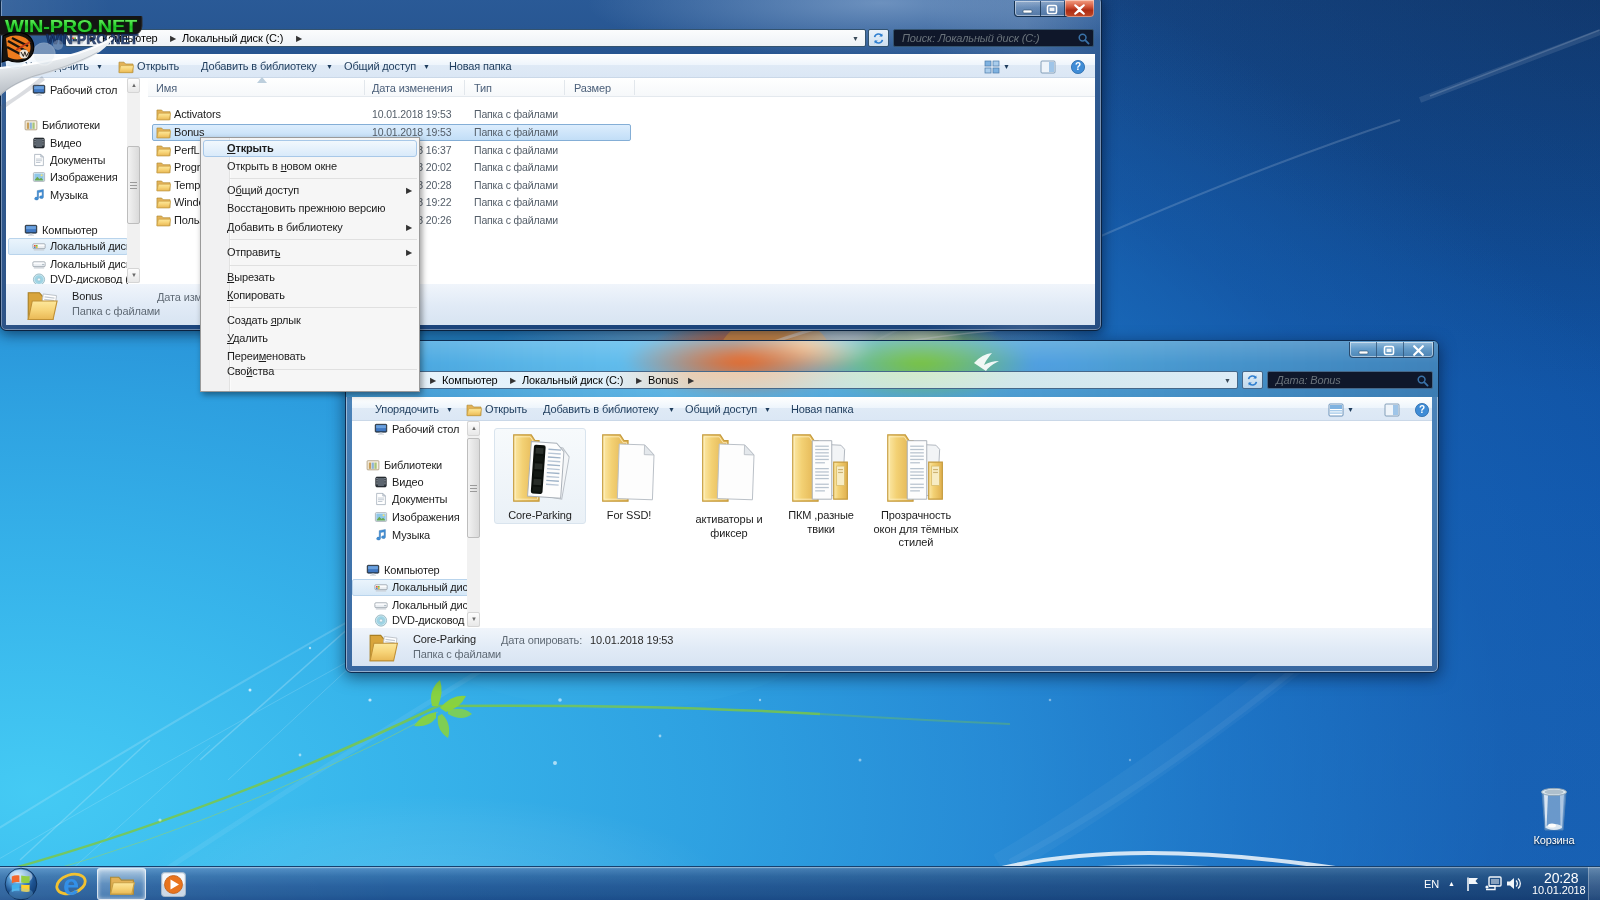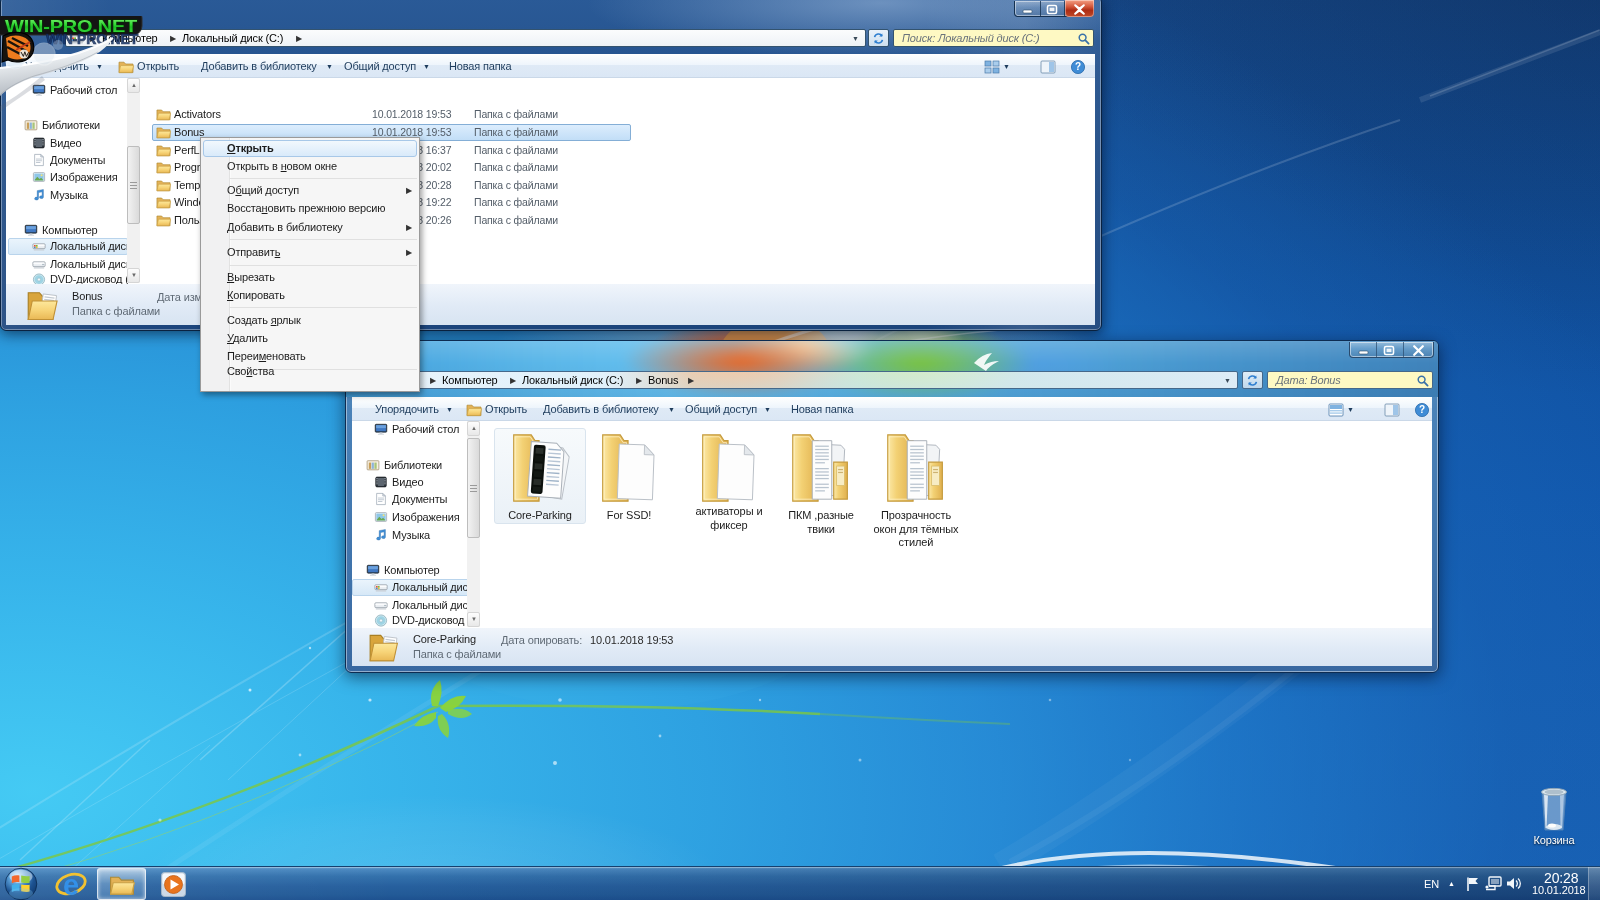--- a/index.html
+++ b/index.html
@@ -8,21 +8,21 @@
 #desk{position:absolute;left:0;top:0;width:1600px;height:900px;
  background:
   radial-gradient(2000px 1180px at 2% 88%, rgba(70,206,246,.97) 0%, rgba(58,188,240,.92) 18%, rgba(50,172,233,.86) 34%, rgba(43,152,224,.78) 48%, rgba(34,130,210,.6) 61%, rgba(27,105,186,.35) 74%, rgba(22,90,170,0) 87%),
   radial-gradient(1150px 700px at 102% -4%, rgba(8,34,72,.34) 0%, rgba(9,40,82,.2) 35%, rgba(12,54,105,0) 62%),
   linear-gradient(180deg, #17498a 0%, #11519f 30%, #1157ac 55%, #155cb0 80%, #175eb2 100%);}
 #deskdark{position:absolute;left:0;top:0;width:1600px;height:900px;
  background:linear-gradient(205deg, rgba(8,28,62,.12) 0%, rgba(8,28,62,0) 22%);}
 .toolbar{position:absolute;background:linear-gradient(#fdfefe 0%,#eef5fc 44%,#dfeaf6 45%,#dbe7f5 100%);border-top:1px solid #fff;border-bottom:1px solid #cad8e8}
 .tbt{color:#1e3c5c;white-space:nowrap}
 .addr{position:absolute;background:#f4f8fb;border:1px solid #33536f;border-radius:2px;}
-.srch{position:absolute;background:#fef9c3;border:1px solid #33536f;border-radius:2px;}
+.srch{position:absolute;background:#0f172a;border:1px solid #33536f;border-radius:2px;}
 .crumb{color:#000;white-space:nowrap}
 .sep7{color:#333}
 .sbitem{position:absolute;white-space:nowrap;color:#1c1c1c}
 .fname{color:#1c1c1c;white-space:nowrap}
 .fmeta{color:#535d68;white-space:nowrap;font-size:10.5px}
 .hdrt{color:#4c607a}
 .mi{position:absolute;left:26px;color:#1c1c1c;white-space:nowrap}
 .msep{position:absolute;left:28px;right:2px;height:1px;background:#e0e0e0}
 .it-label{position:absolute;text-align:center;color:#1c1c1c;line-height:13.5px;font-size:11px;letter-spacing:-0.1px}
 </style>
@@ -399,20 +399,33 @@
       <div class="a" style="left:0;top:190px;width:13px;height:15px;background:linear-gradient(#fdfdfd,#e8e8e8);border:1px solid #d5d5d5;border-radius:2px">
           <span class="a" style="left:3px;top:3px;font-size:6px;color:#6a6a6a">▼</span>
         </div>
       <div class="a" style="left:0;top:68px;width:13px;height:78px;background:linear-gradient(90deg,#f2f2f2,#dadada);border:1px solid #bdbdbd;border-radius:2px">
         <div class="a" style="left:2px;top:35px;width:7px;height:1px;background:#9a9a9a"></div>
           <div class="a" style="left:2px;top:38px;width:7px;height:1px;background:#9a9a9a"></div>
           <div class="a" style="left:2px;top:41px;width:7px;height:1px;background:#9a9a9a"></div>
       </div>
     </div>
 
+    <div class="a" style="left:142px;top:0;width:947px;height:19px;background:linear-gradient(#ffffff,#f6f8fa);border-bottom:1px solid #e4e9ee">
+      <span class="hdrt a" style="left:8px;top:4px">Имя</span>
+      <svg class="a" style="left:108px;top:-1px" width="12" height="6" viewBox="0 0 12 6">
+          <path d="M6,0 L11,6 L1,6 Z" fill="#bdcfdd"></path>
+        </svg>
+      <span class="hdrt a" style="left:224px;top:4px">Дата изменения</span>
+      <span class="hdrt a" style="left:326px;top:4px">Тип</span>
+      <span class="hdrt a" style="left:426px;top:4px">Размер</span>
+      <div class="a" style="left:216px;top:2px;width:1px;height:15px;background:#e2e7ec"></div>
+      <div class="a" style="left:316px;top:2px;width:1px;height:15px;background:#e2e7ec"></div>
+      <div class="a" style="left:416px;top:2px;width:1px;height:15px;background:#e2e7ec"></div>
+      <div class="a" style="left:486px;top:2px;width:1px;height:15px;background:#e2e7ec"></div>
+    </div>
     <svg class="a" style="left:150px;top:29px" width="15" height="15">
         <use href="#f16"></use>
       </svg>
     <span class="fname a" style="left:168px;top:30px">Activators</span>
     <span class="fmeta a" style="left:366px;top:30px">10.01.2018 19:53</span>
     <span class="fmeta a" style="left:468px;top:30px">Папка с файлами</span>
     <div class="a" style="left:146px;top:46px;width:479px;height:17px;border:1px solid #84aed6;border-radius:2px;background:linear-gradient(#dcedfd,#c2def7)"></div>
     <svg class="a" style="left:150px;top:47px" width="15" height="15">
         <use href="#f16"></use>
       </svg>
@@ -611,21 +624,21 @@
         <use href="#bfA"></use>
       </svg>
     <div class="it-label" style="left:133px;top:88px;width:110px">Core-Parking</div>
     <svg class="a" style="left:239px;top:8px" width="78" height="78">
         <use href="#bfB"></use>
       </svg>
     <div class="it-label" style="left:222px;top:88px;width:110px">For SSD!</div>
     <svg class="a" style="left:339px;top:8px" width="78" height="78">
         <use href="#bfB"></use>
       </svg>
-    <div class="it-label" style="left:322px;top:84px;width:110px">активаторы и<br>фиксер</div>
+    <div class="it-label" style="left:322px;top:92px;width:110px">активаторы и<br>фиксер</div>
     <svg class="a" style="left:431px;top:8px" width="78" height="78">
         <use href="#bfC"></use>
       </svg>
     <div class="it-label" style="left:414px;top:88px;width:110px">ПКМ ,разные<br>твики</div>
     <svg class="a" style="left:526px;top:8px" width="78" height="78">
         <use href="#bfC"></use>
       </svg>
     <div class="it-label" style="left:504px;top:88px;width:120px">Прозрачность<br>окон для тёмных<br>стилей</div>
   </div>
 

